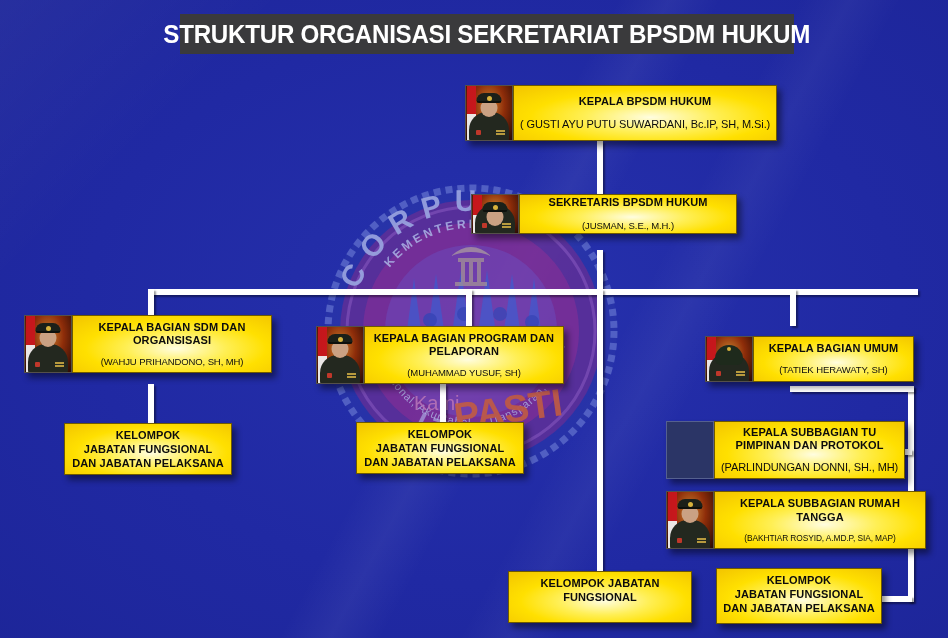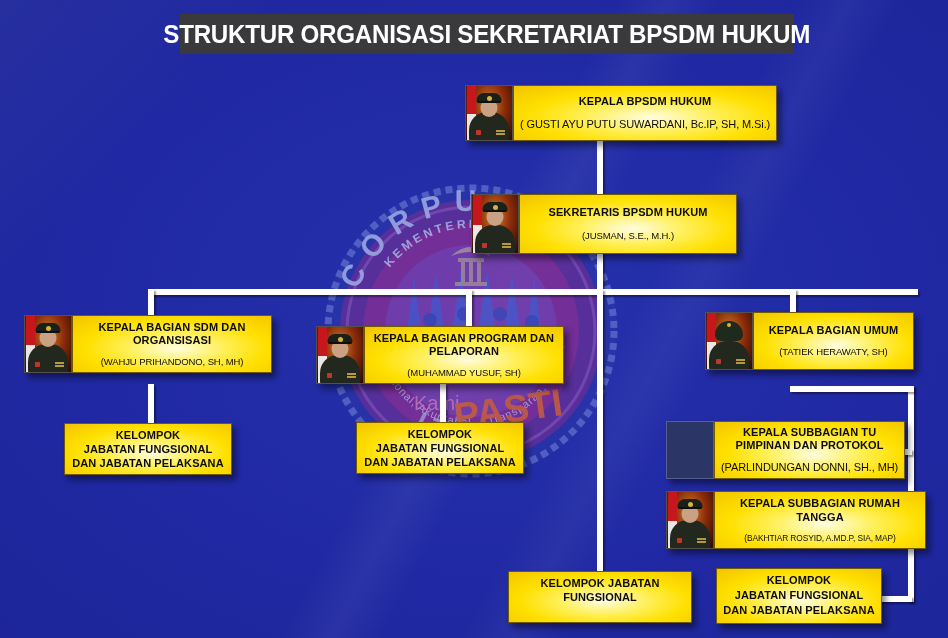--- a/index.html
+++ b/index.html
@@ -150,21 +150,21 @@
     letter-spacing: 0.1px;
   }
   .box .name {
     color: #0c0c0c;
     font-size: 9.5px;
     line-height: 1.2;
     margin-top: 10px;
     letter-spacing: -0.1px;
     white-space: nowrap;
   }
-  .box.plain { justify-content: space-between; }
+  .box.plain { justify-content: flex-start; }
   .box.plain .role { font-weight: bold; }
   .box.tight .name { margin-top: 8px; }
 </style>
 </head>
 <body>
 
 <div id="stage">
 
   <svg id="watermark" viewBox="0 0 306 306">
     <defs>
@@ -259,21 +259,21 @@
       <div class="cap"></div>
       <div class="badge"></div>
       <div class="stripe"></div>
     </div>
     <div class="box">
       <div class="role">KEPALA BPSDM HUKUM</div>
       <div class="name" style="font-size:11px;">( GUSTI AYU PUTU SUWARDANI, Bc.IP, SH, M.Si.)</div>
     </div>
   </div>
 
-  <div class="node" style="left:465px; top:194px; width:272px; height:60px;padding-left:6px;">
+  <div class="node" style="left:465px; top:194px; width:272px; height:40px;padding-left:6px;">
     <div class="photo">
       <div class="flag"></div>
       <div class="body"></div>
       <div class="head"></div>
       <div class="cap"></div>
       <div class="badge"></div>
       <div class="stripe"></div>
     </div>
     <div class="box">
       <div class="role">SEKRETARIS BPSDM HUKUM</div>
@@ -304,21 +304,21 @@
       <div class="cap"></div>
       <div class="badge"></div>
       <div class="stripe"></div>
     </div>
     <div class="box tight">
       <div class="role">KEPALA BAGIAN PROGRAM DAN PELAPORAN</div>
       <div class="name">(MUHAMMAD YUSUF, SH)</div>
     </div>
   </div>
 
-  <div class="node" style="left:666px; top:312px; width:248px; height:58px;padding-left:39px;">
+  <div class="node" style="left:666px; top:336px; width:248px; height:46px;padding-left:39px;">
     <div class="photo hijab">
       <div class="flag"></div>
       <div class="body"></div>
       <div class="head"></div>
       <div class="cap"></div>
       <div class="badge"></div>
       <div class="stripe"></div>
     </div>
     <div class="box tight">
       <div class="role">KEPALA BAGIAN UMUM</div>

